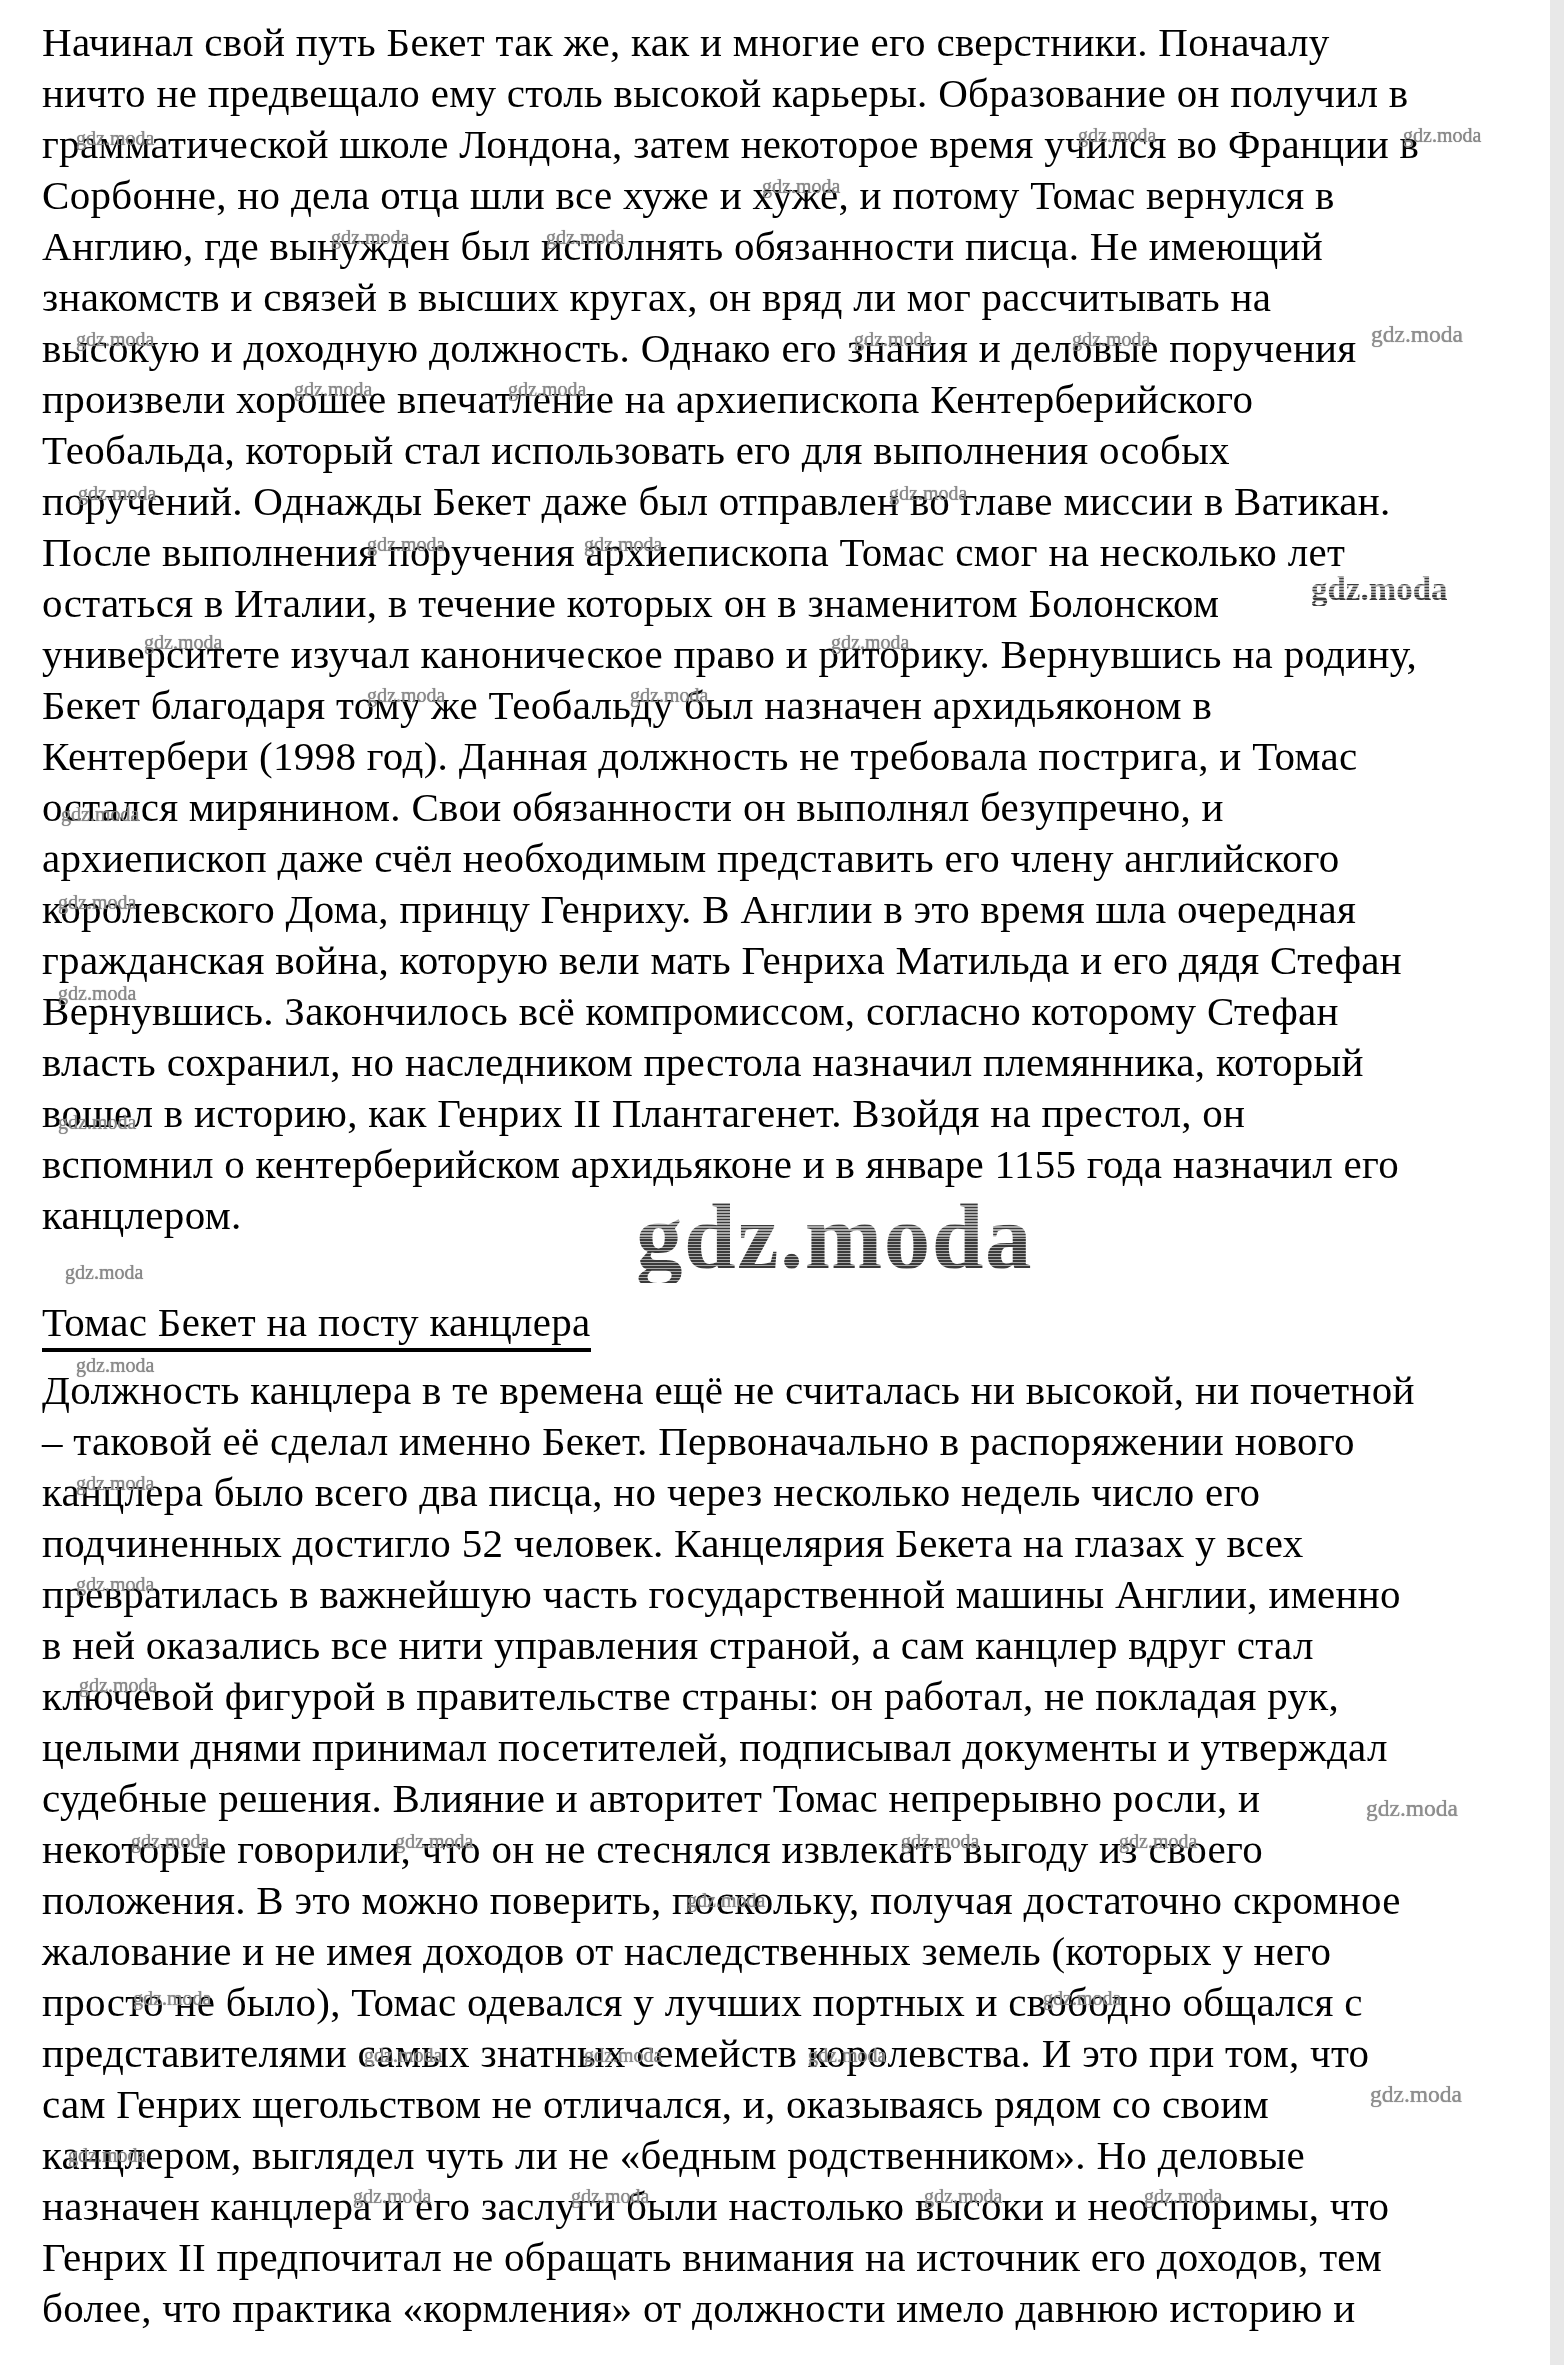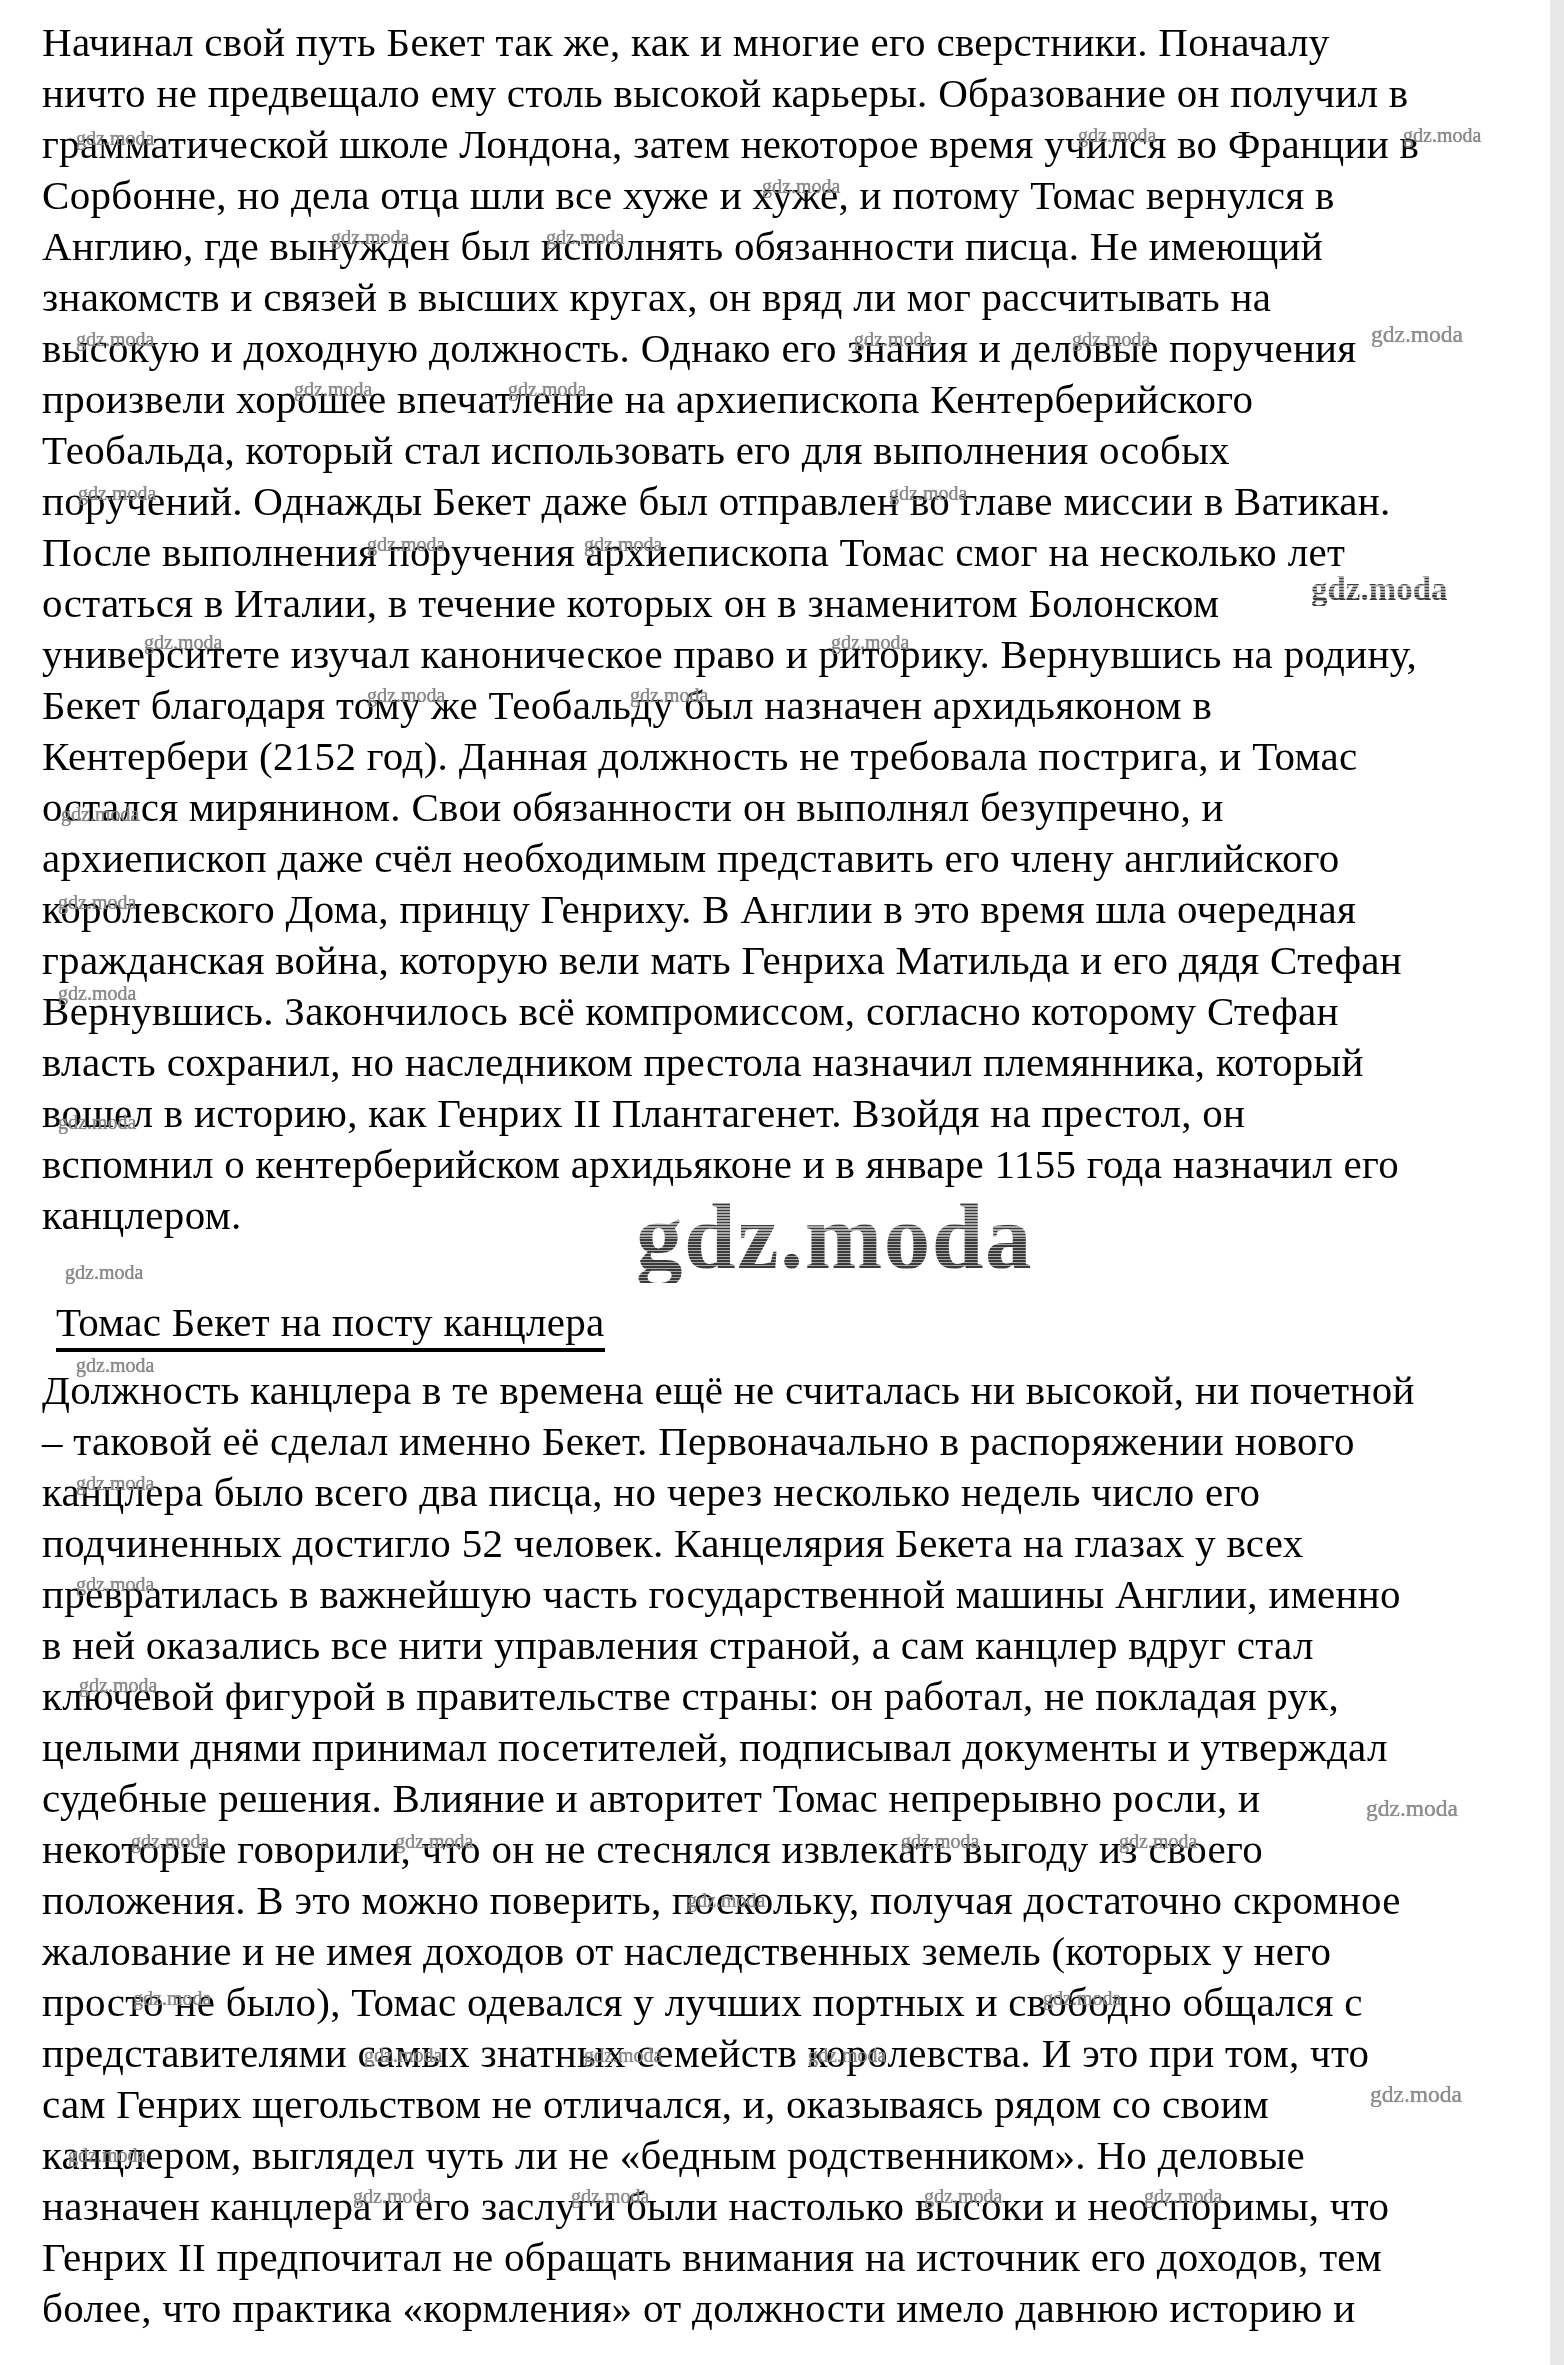--- a/index.html
+++ b/index.html
@@ -14,21 +14,21 @@
   .para{position:absolute;left:42px;}
   #para1{top:16.7px;}
   #para2{top:1365px;}
   .text-line{
     height:51px;
     line-height:51px;
     font-size:41px;
     white-space:pre;
     letter-spacing:0.3px;
   }
-  #heading-wrap{position:absolute;left:56px;top:1299px;text-decoration:underline;}
+  #heading-wrap{position:absolute;left:42px;top:1299px;text-decoration:underline;}
   #section-heading{
     display:inline-block;
     font-size:41px;
     line-height:46px;
     white-space:pre;
     padding-bottom:3px;
     border-bottom:4.6px solid #000;
     letter-spacing:0.3px;
   }
   .wm{
@@ -65,21 +65,21 @@
       <div class="text-line">Англию, где вынужден был исполнять обязанности писца. Не имеющий</div>
       <div class="text-line">знакомств и связей в высших кругах, он вряд ли мог рассчитывать на</div>
       <div class="text-line">высокую и доходную должность. Однако его знания и деловые поручения</div>
       <div class="text-line">произвели хорошее впечатление на архиепископа Кентерберийского</div>
       <div class="text-line">Теобальда, который стал использовать его для выполнения особых</div>
       <div class="text-line">поручений. Однажды Бекет даже был отправлен во главе миссии в Ватикан.</div>
       <div class="text-line">После выполнения поручения архиепископа Томас смог на несколько лет</div>
       <div class="text-line">остаться в Италии, в течение которых он в знаменитом Болонском</div>
       <div class="text-line">университете изучал каноническое право и риторику. Вернувшись на родину,</div>
       <div class="text-line">Бекет благодаря тому же Теобальду был назначен архидьяконом в</div>
-      <div class="text-line">Кентербери (2152 год). Данная должность не требовала пострига, и Томас</div>
+      <div class="text-line">Кентербери (1998 год). Данная должность не требовала пострига, и Томас</div>
       <div class="text-line">остался мирянином. Свои обязанности он выполнял безупречно, и</div>
       <div class="text-line">архиепископ даже счёл необходимым представить его члену английского</div>
       <div class="text-line">королевского Дома, принцу Генриху. В Англии в это время шла очередная</div>
       <div class="text-line">гражданская война, которую вели мать Генриха Матильда и его дядя Стефан</div>
       <div class="text-line">Вернувшись. Закончилось всё компромиссом, согласно которому Стефан</div>
       <div class="text-line">власть сохранил, но наследником престола назначил племянника, который</div>
       <div class="text-line">вошел в историю, как Генрих II Плантагенет. Взойдя на престол, он</div>
       <div class="text-line">вспомнил о кентерберийском архидьяконе и в январе 1155 года назначил его</div>
       <div class="text-line">канцлером.</div>
     </div>

